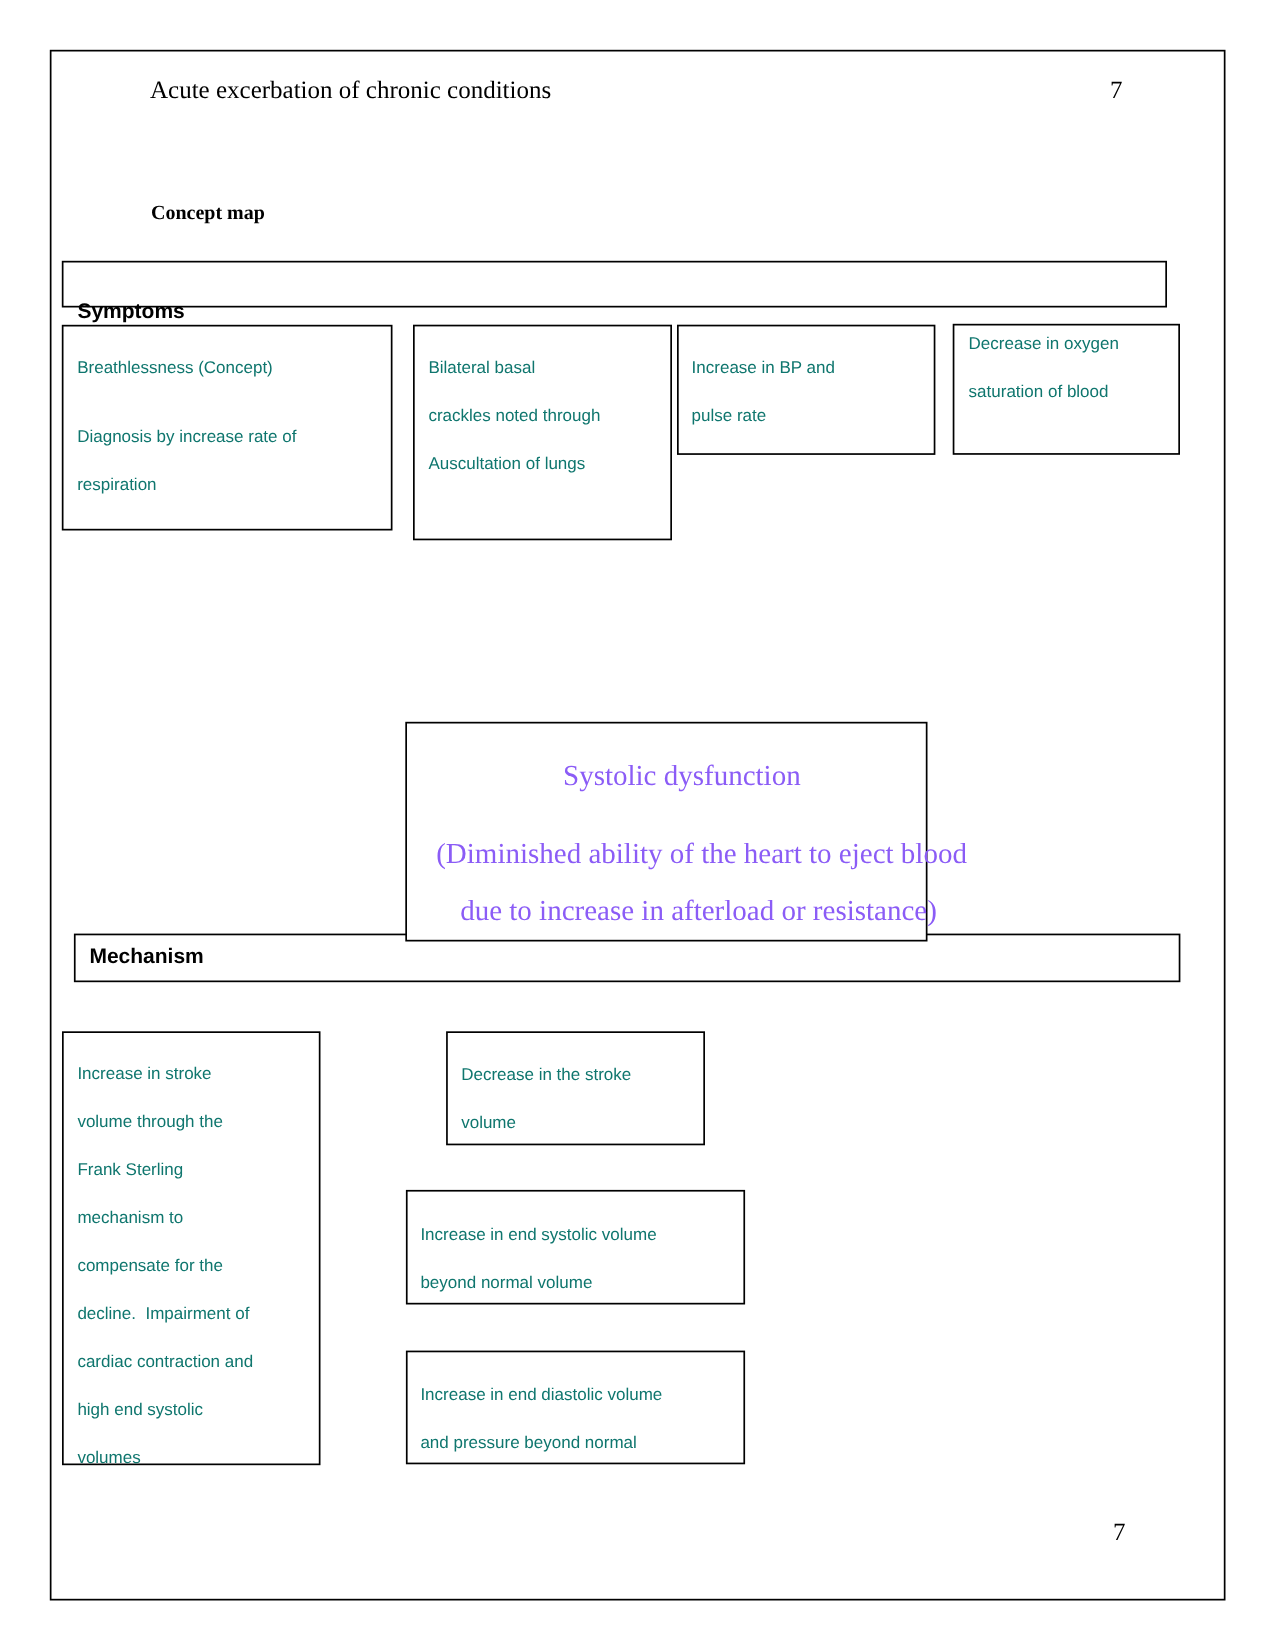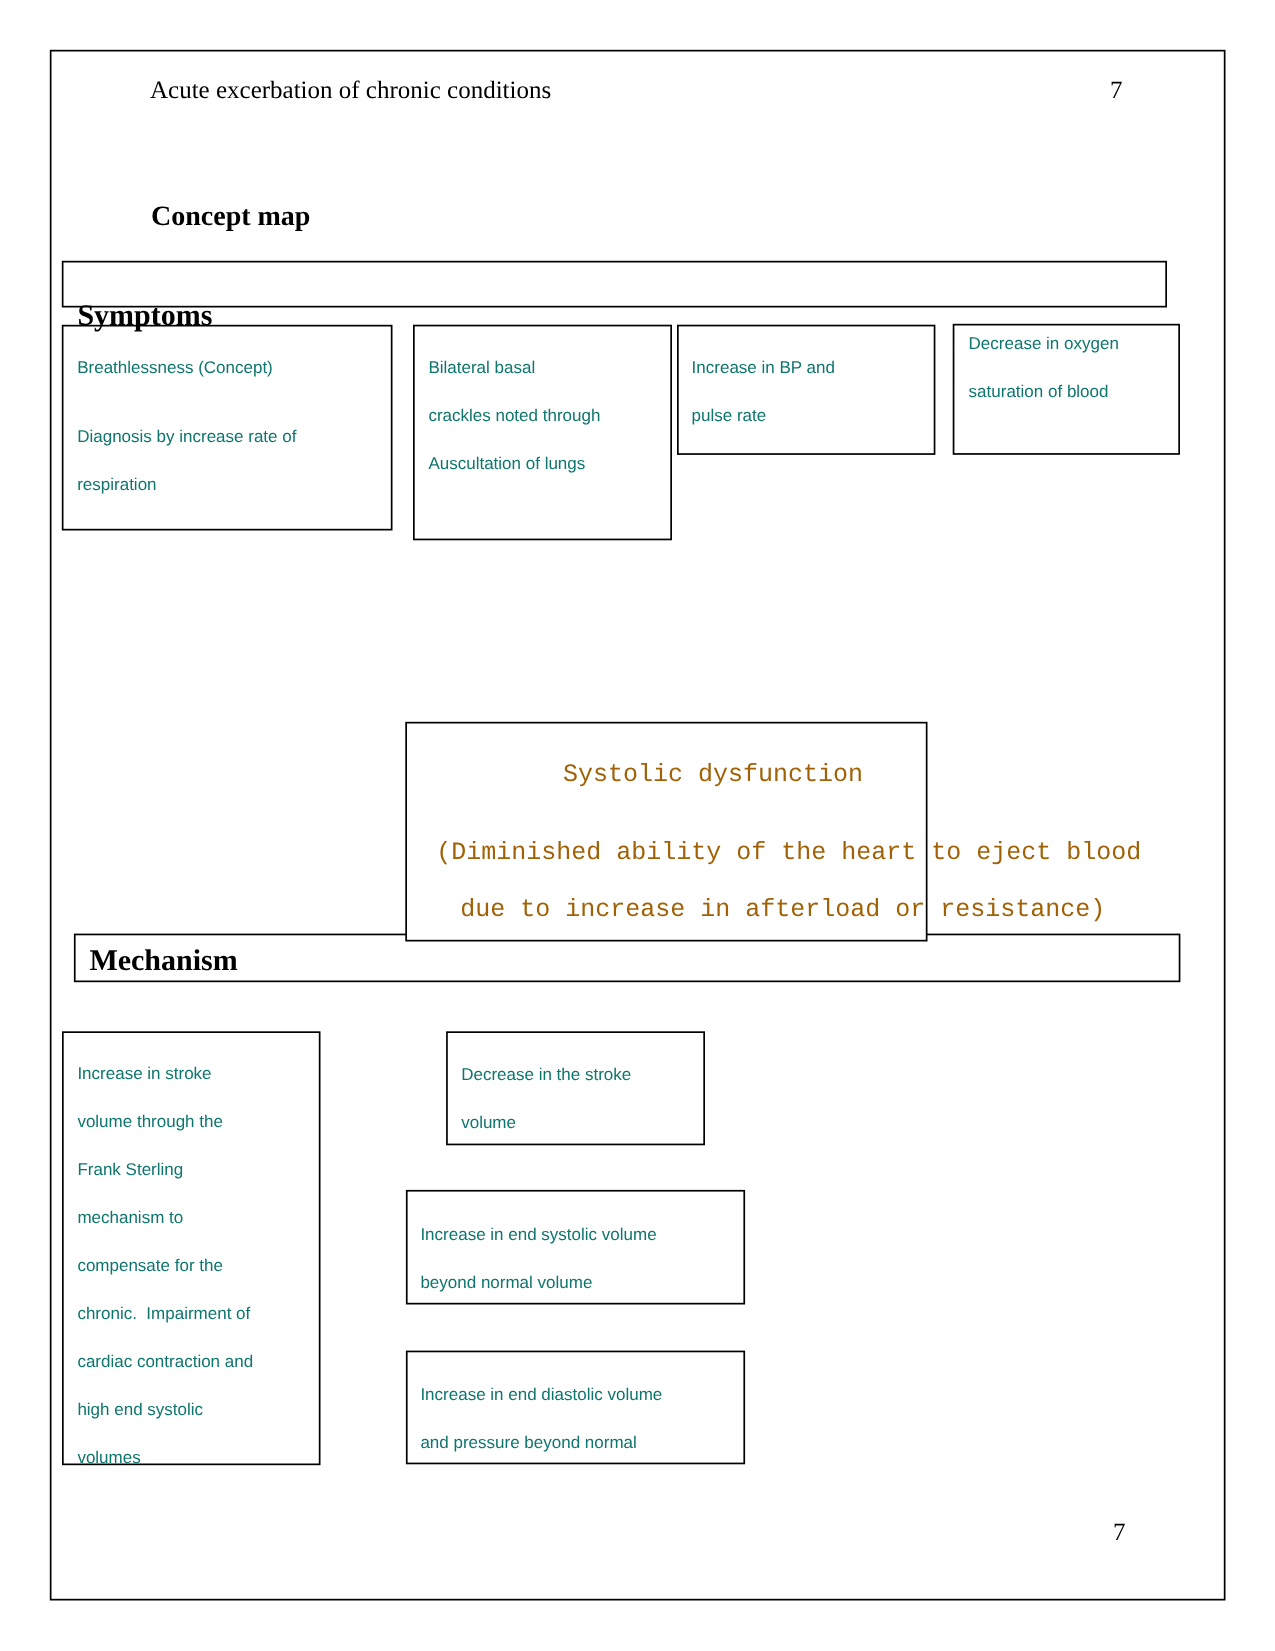--- a/index.html
+++ b/index.html
@@ -8,29 +8,29 @@
        font-family:"Liberation Serif",serif;color:#000000;
        -webkit-font-smoothing:antialiased;-moz-osx-font-smoothing:grayscale;
        text-rendering:geometricPrecision;}
   .sheet{position:absolute;left:0;top:0;width:1275px;height:1205px;background:#ffffff;
          transform:translateZ(0);padding-left:40px;}
   .rules{position:absolute;left:0;top:0;width:1275px;height:1651px;}
   .txt{position:absolute;white-space:pre;line-height:1;transform:translateZ(0);}
   .hdr-title{left:150px;top:78px;font-size:25px;}
   .hdr-num{left:1110px;top:78px;font-size:25px;}
   .ftr-num{left:1113px;top:1520px;font-size:25px;}
-  .sect-title{left:151px;top:203px;font-size:28px;font-weight:bold;}
-  .band-label{position:absolute;font-family:Liberation Serif, serif;font-weight:bold;
-              font-size:30px;line-height:1;white-space:pre;transform:translateZ(0);}
+  .sect-title{left:151px;top:203px;font-size:20px;font-weight:bold;}
+  .band-label{position:absolute;font-family:Liberation Sans, sans-serif;font-weight:bold;
+              font-size:21px;line-height:1;white-space:pre;transform:translateZ(0);}
   .lbl-symptoms{left:77.4px;top:301.4px;}
   .lbl-mechanism{left:89.4px;top:945.9px;text-align:right;}
   .nline{position:absolute;white-space:pre;line-height:1;transform:translateZ(0);
          font-family:Liberation Sans, sans-serif;font-size:17px;color:#0f766e;}
   .sline{position:absolute;white-space:pre;line-height:1;transform:translateZ(0);
-         font-family:Liberation Mono, monospace;font-size:25px;color:#a16207;}
+         font-family:Liberation Serif, serif;font-size:29px;color:#8b5cf6;}
 </style>
 </head>
 <body>
 
 <div class="sheet">
 
   <svg class="rules" width="1275" height="1651" viewBox="0 0 1275 1651" shape-rendering="geometricPrecision">
     <rect x="50.65" y="50.65" width="1174.0" height="1549.0" fill="none" stroke="#000000" stroke-width="1.7"></rect>
     <rect x="62.65" y="261.65" width="1103.5" height="45.0" fill="none" stroke="#000000" stroke-width="1.7"></rect>
     <rect x="74.75" y="934.45" width="1104.8" height="46.9" fill="none" stroke="#000000" stroke-width="1.7"></rect>
@@ -68,21 +68,21 @@
 
   <div class="sline" style="left:563.00px;top:762.30px">Systolic dysfunction</div>
   <div class="sline" style="left:460.20px;top:897.20px">due to increase in afterload or resistance)</div>
   <div class="sline" style="left:436.20px;top:840.20px">(Diminished ability of the heart to eject blood</div>
 
   <div class="nline" style="left:77.40px;top:1065.40px">Increase in stroke</div>
   <div class="nline" style="left:77.40px;top:1113.40px">volume through the</div>
   <div class="nline" style="left:77.40px;top:1161.40px">Frank Sterling</div>
   <div class="nline" style="left:77.40px;top:1209.40px">mechanism to</div>
   <div class="nline" style="left:77.40px;top:1257.40px">compensate for the</div>
-  <div class="nline" style="left:77.40px;top:1305.40px">chronic.  Impairment of</div>
+  <div class="nline" style="left:77.40px;top:1305.40px">decline.  Impairment of</div>
   <div class="nline" style="left:77.40px;top:1353.40px">cardiac contraction and</div>
   <div class="nline" style="left:77.40px;top:1401.40px">high end systolic</div>
   <div class="nline" style="left:77.40px;top:1449.40px">volumes</div>
 
   <div class="nline" style="left:461.20px;top:1065.60px">Decrease in the stroke</div>
   <div class="nline" style="left:461.20px;top:1113.60px">volume</div>
 
   <div class="nline" style="left:420.40px;top:1225.50px">Increase in end systolic volume</div>
   <div class="nline" style="left:420.40px;top:1273.50px">beyond normal volume</div>
 

